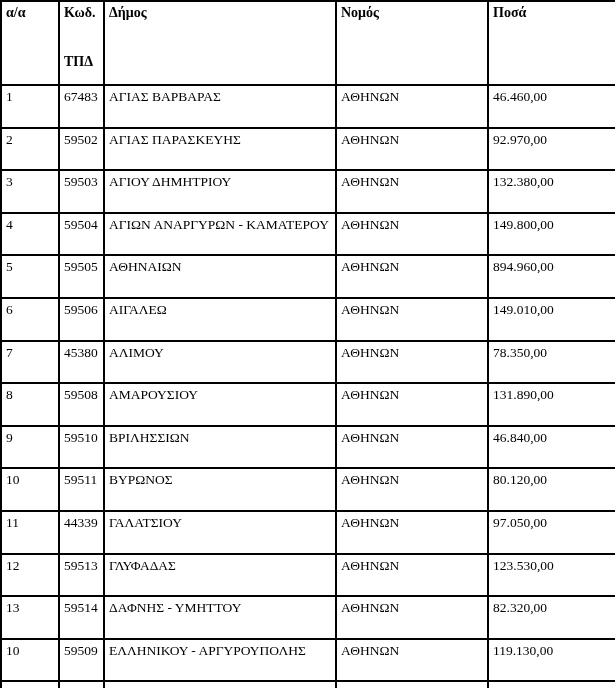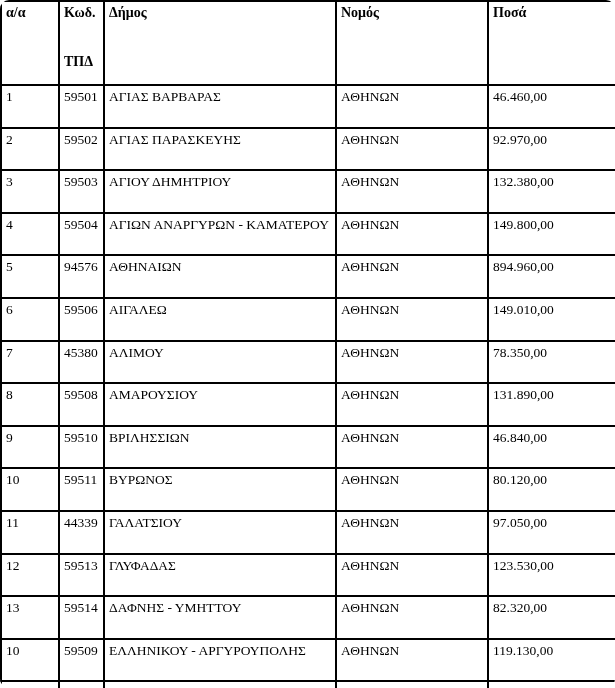--- a/index.html
+++ b/index.html
@@ -4,21 +4,20 @@
 <style>
   html, body { margin: 0; padding: 0; background: #ffffff; }
   .page {
     position: relative;
     width: 615px;
     height: 688px;
     overflow: hidden;
     background: #ffffff;
     color: #000000;
     font-family: "Liberation Serif", "DejaVu Serif", serif;
-    border-radius: 9px;
   }
   table.doc-table {
     border-collapse: collapse;
     table-layout: fixed;
     width: 634px; 
   }
   .doc-table th, .doc-table td {
     border: 2px solid #000000;
     vertical-align: top;
     text-align: left;
@@ -62,21 +61,21 @@
           <div class="header-second-line">ΤΠΔ</div>
         </th>
         <th>Δήμος</th>
         <th>Νομός</th>
         <th>Ποσά</th>
       </tr>
     </thead>
     <tbody>
         <tr>
           <td>1</td>
-          <td>59501</td>
+          <td>67483</td>
           <td>ΑΓΙΑΣ ΒΑΡΒΑΡΑΣ</td>
           <td>ΑΘΗΝΩΝ</td>
           <td>46.460,00</td>
         </tr>
         <tr>
           <td>2</td>
           <td>59502</td>
           <td>ΑΓΙΑΣ ΠΑΡΑΣΚΕΥΗΣ</td>
           <td>ΑΘΗΝΩΝ</td>
           <td>92.970,00</td>
@@ -90,21 +89,21 @@
         </tr>
         <tr>
           <td>4</td>
           <td>59504</td>
           <td>ΑΓΙΩΝ ΑΝΑΡΓΥΡΩΝ - ΚΑΜΑΤΕΡΟΥ</td>
           <td>ΑΘΗΝΩΝ</td>
           <td>149.800,00</td>
         </tr>
         <tr>
           <td>5</td>
-          <td>94576</td>
+          <td>59505</td>
           <td>ΑΘΗΝΑΙΩΝ</td>
           <td>ΑΘΗΝΩΝ</td>
           <td>894.960,00</td>
         </tr>
         <tr>
           <td>6</td>
           <td>59506</td>
           <td>ΑΙΓΑΛΕΩ</td>
           <td>ΑΘΗΝΩΝ</td>
           <td>149.010,00</td>

